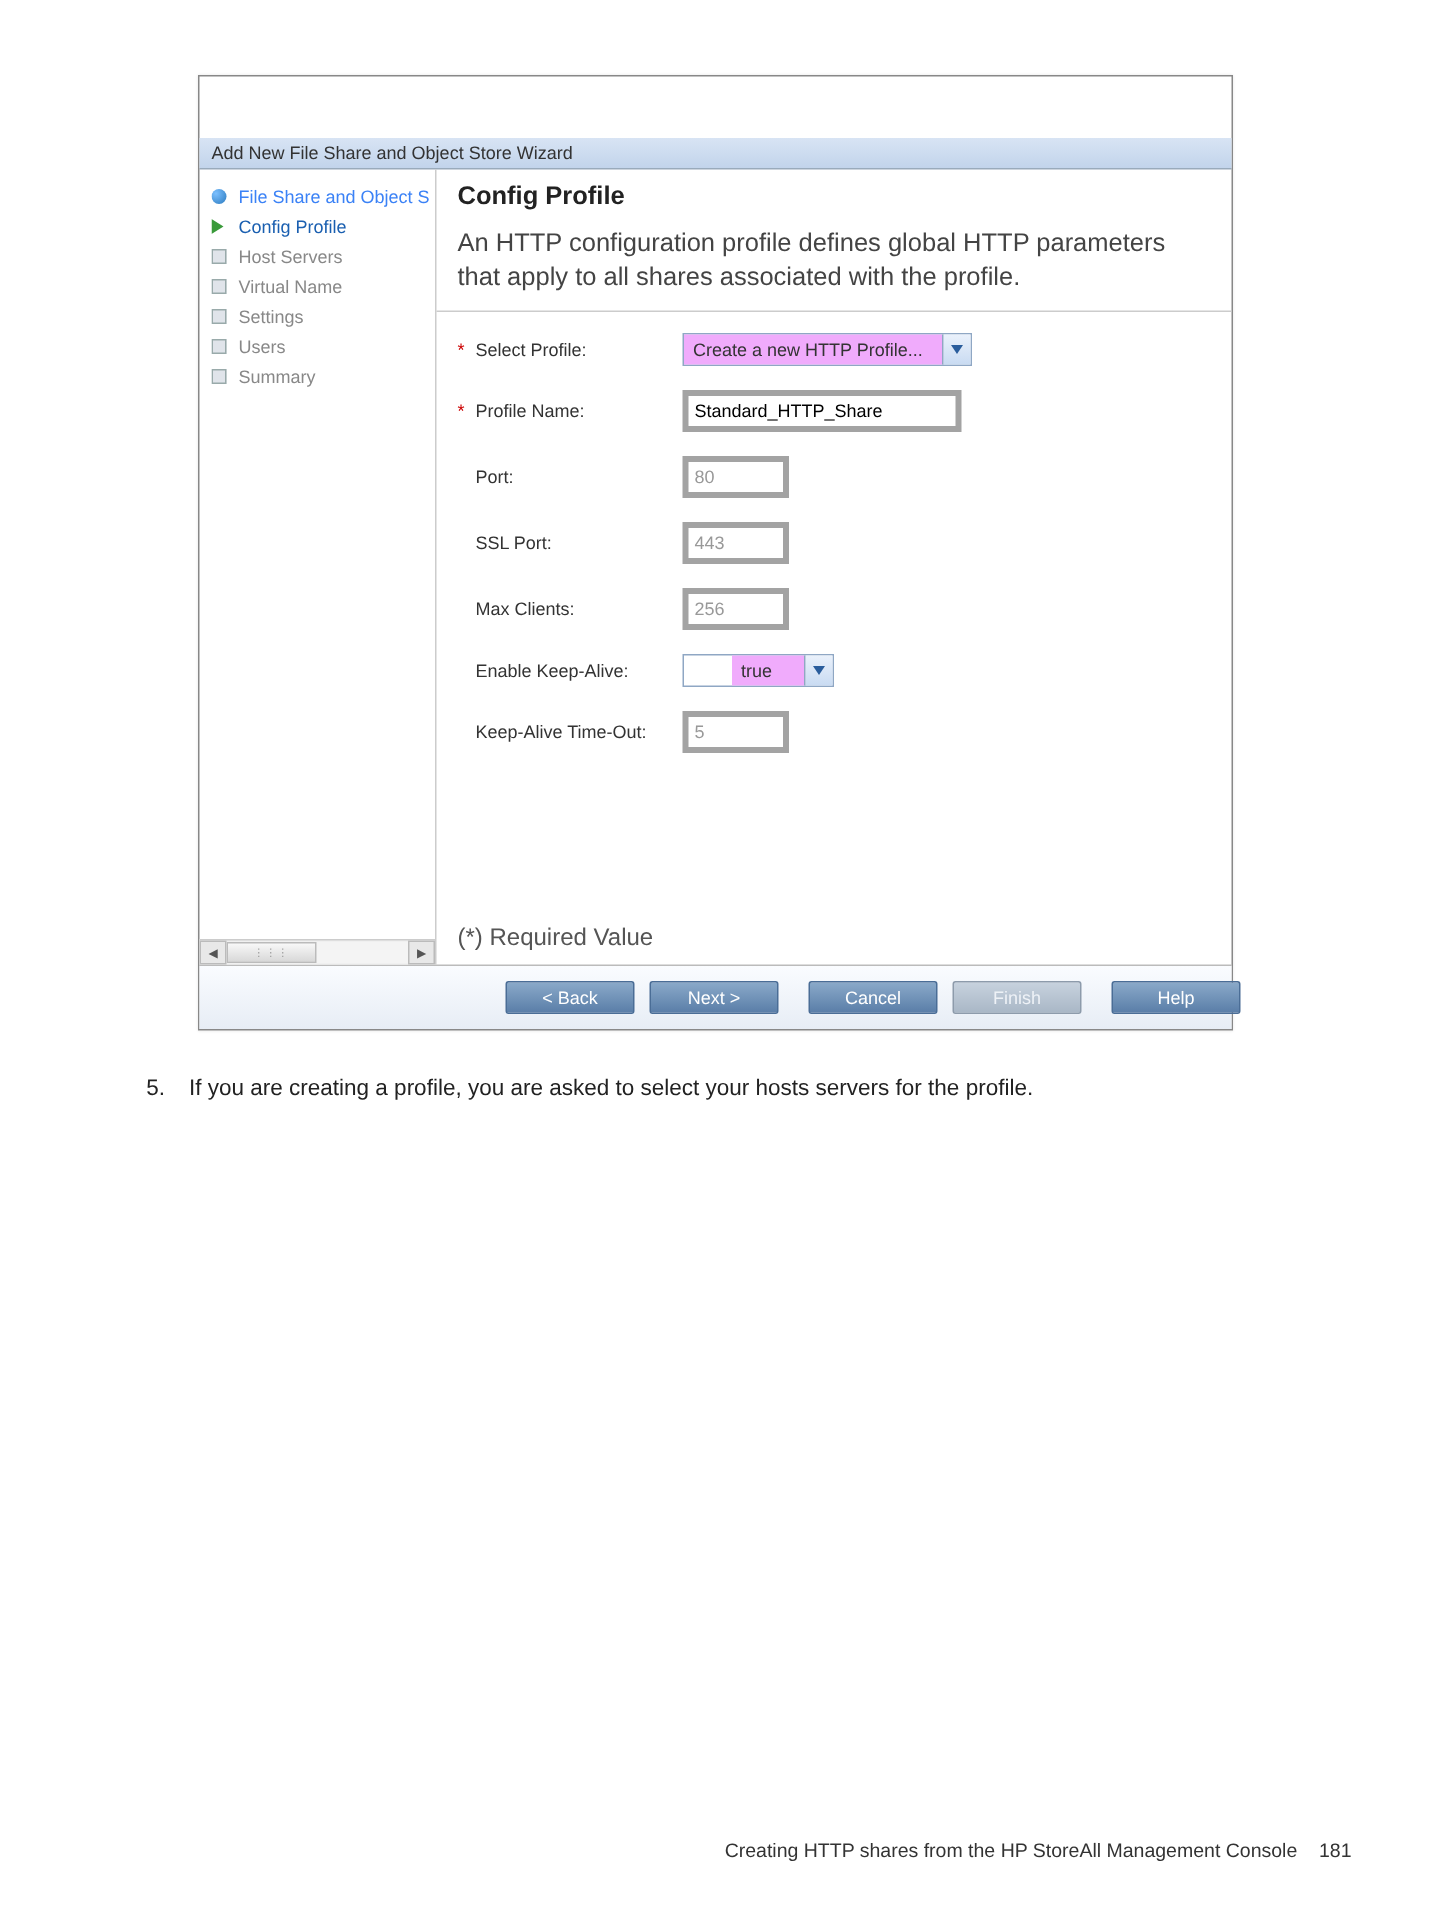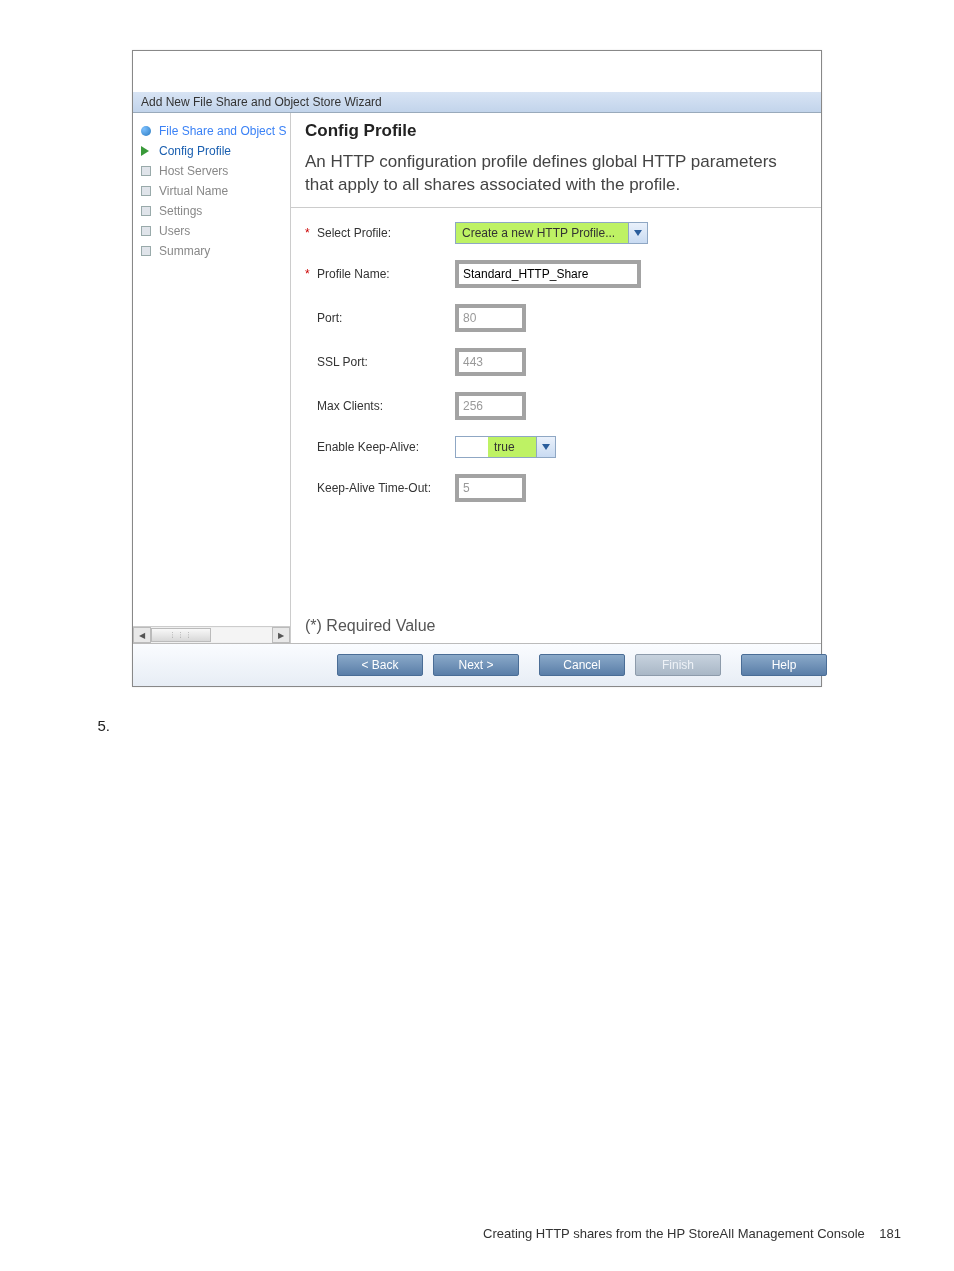--- a/index.html
+++ b/index.html
@@ -180,21 +180,21 @@
   border:1px solid #8fa7c4;
   height:20px;
   align-items:stretch;
 }
 .combo .combo-text {
   padding: 2px 6px;
   font-size:12px;
   color:#333;
   display:flex;
   align-items:center;
-  background:#bef264;
+  background:#f0abfc;
 }
 .combo .combo-text.w160 { width:160px; }
 .combo .combo-text.w36 { width:36px;margin-left:32px; }
 .combo .combo-btn {
   width:18px;
   background: linear-gradient(180deg,#eaf1fb,#c9dbf2);
   border-left:1px solid #8fa7c4;
   display:flex;
   align-items:center;
   justify-content:center;
@@ -409,20 +409,21 @@
       <div style="width:30px"></div>
       <div class="btn">Cancel</div>
       <div class="btn disabled">Finish</div>
       <div class="spacer"></div>
       <div class="btn">Help</div>
     </div>
   </div>
 
   <div class="step-text">
     <div class="step-num">5.</div>
+    <div>If you are creating a profile, you are asked to select your hosts servers for the profile.</div>
   </div>
 
 </div>
 
 <div class="footer">
   <span>Creating HTTP shares from the HP StoreAll Management Console</span>
   &nbsp;&nbsp;
   <span>181</span>
 </div>
 

